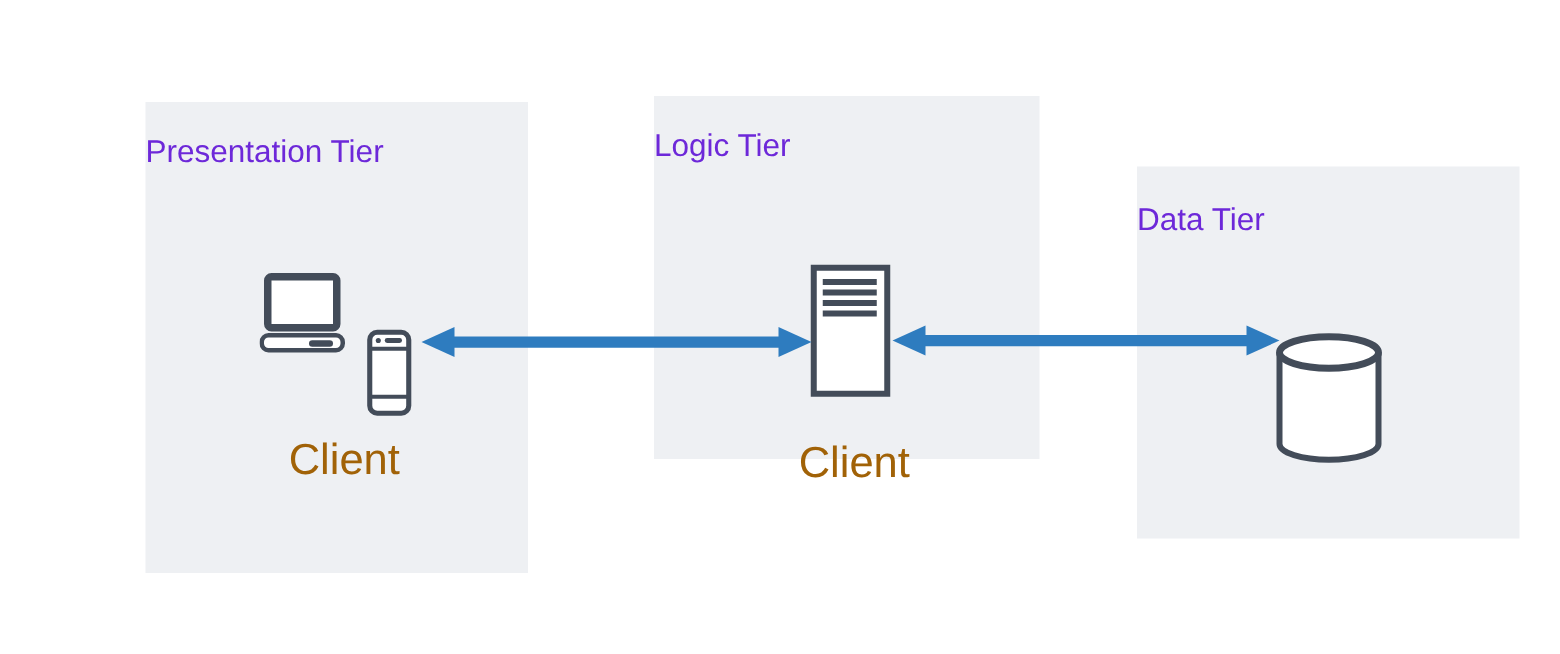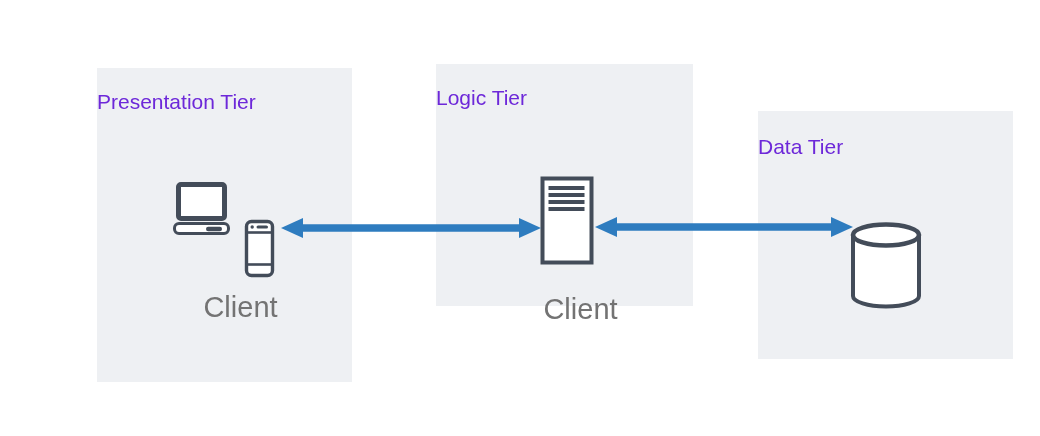--- a/index.html
+++ b/index.html
@@ -28,26 +28,26 @@
     width: 100%;
     font-size: 21px;
     line-height: 25px;
     color: #6d28d9;
   }
   .panel-presentation .tier-title { top: 21px; }
   .panel-logic        .tier-title { top: 21px; }
   .panel-data         .tier-title { top: 23px; }
   .node-label {
     position: absolute;
-    left: 16px;
+    left: 5px;
     width: 100%;
     text-align: center;
     font-size: 29px;
     line-height: 34px;
-    color: #737373;
+    color: #a16207;
   }
   .panel-presentation .node-label { top: 222px; }
   .panel-logic        .node-label { top: 228px; }
   .panel-data         .node-label { top: 222px; }
   .icon-svg { position: absolute; display: block; }
   .client-icons   { left: 76px;  top: 112px; }
   .server-icon    { left: 104px; top: 112px; }
   .database-icon  { left: 92px;  top: 111px; }
   .arrow-svg { position: absolute; display: block; }
   .arrow-client-server   { left: 278px; top: 213px; }

